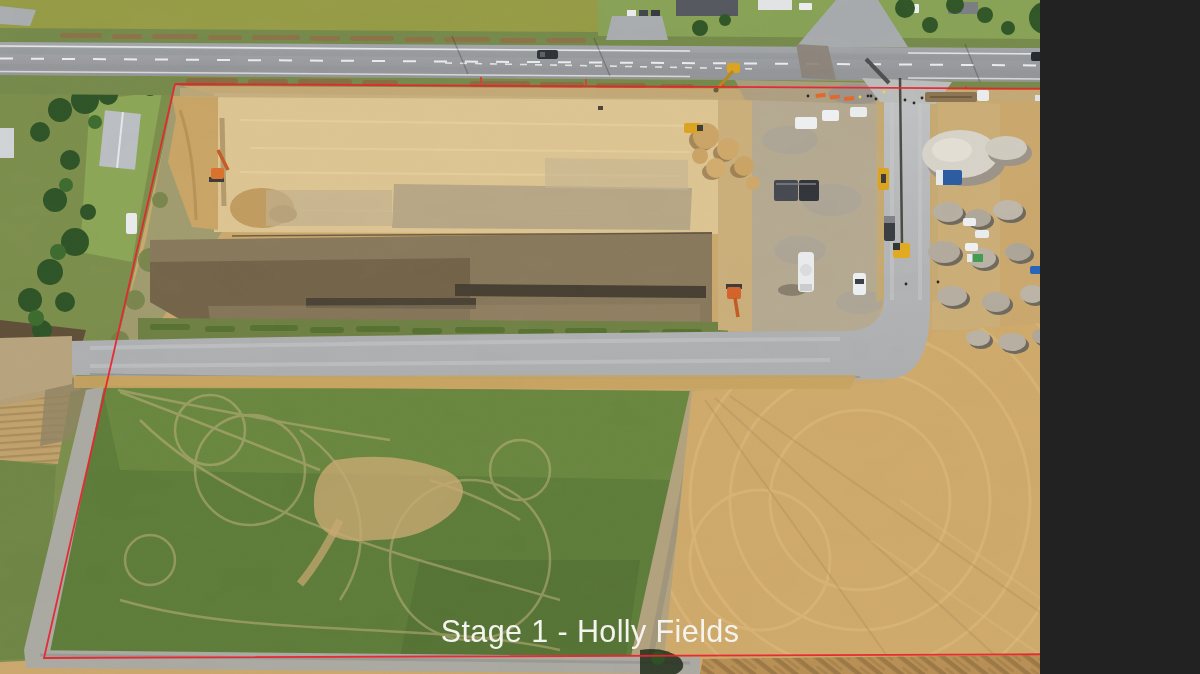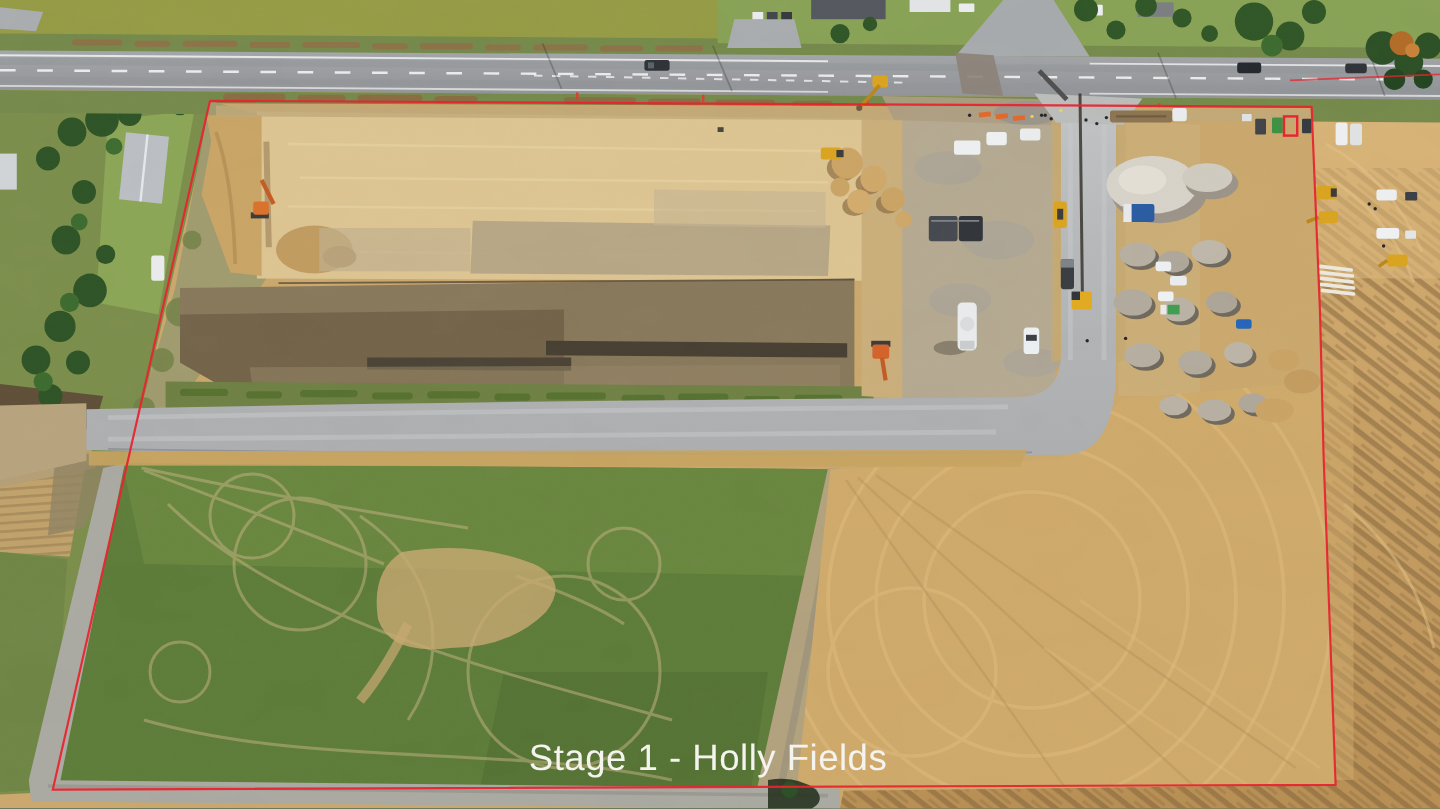--- a/index.html
+++ b/index.html
@@ -1,16 +1,16 @@
 <!DOCTYPE html>
 <html><head>
 <meta charset="utf-8">
 <style>
   html,body{margin:0;padding:0;background:#222;}
-  #stage{position:relative;width:1200px;height:674px;overflow:hidden;background:#0f766e;
+  #stage{position:relative;width:1040px;height:674px;overflow:hidden;background:#7dd3fc;
          font-family:"Liberation Sans","DejaVu Sans",sans-serif;}
   svg{display:block}
   .grain{mix-blend-mode:soft-light}
 </style>
 </head>
 <body>
 
 <div id="stage">
 <svg width="1200" height="674" viewBox="0 0 1200 674" xmlns="http://www.w3.org/2000/svg">
 <defs>

